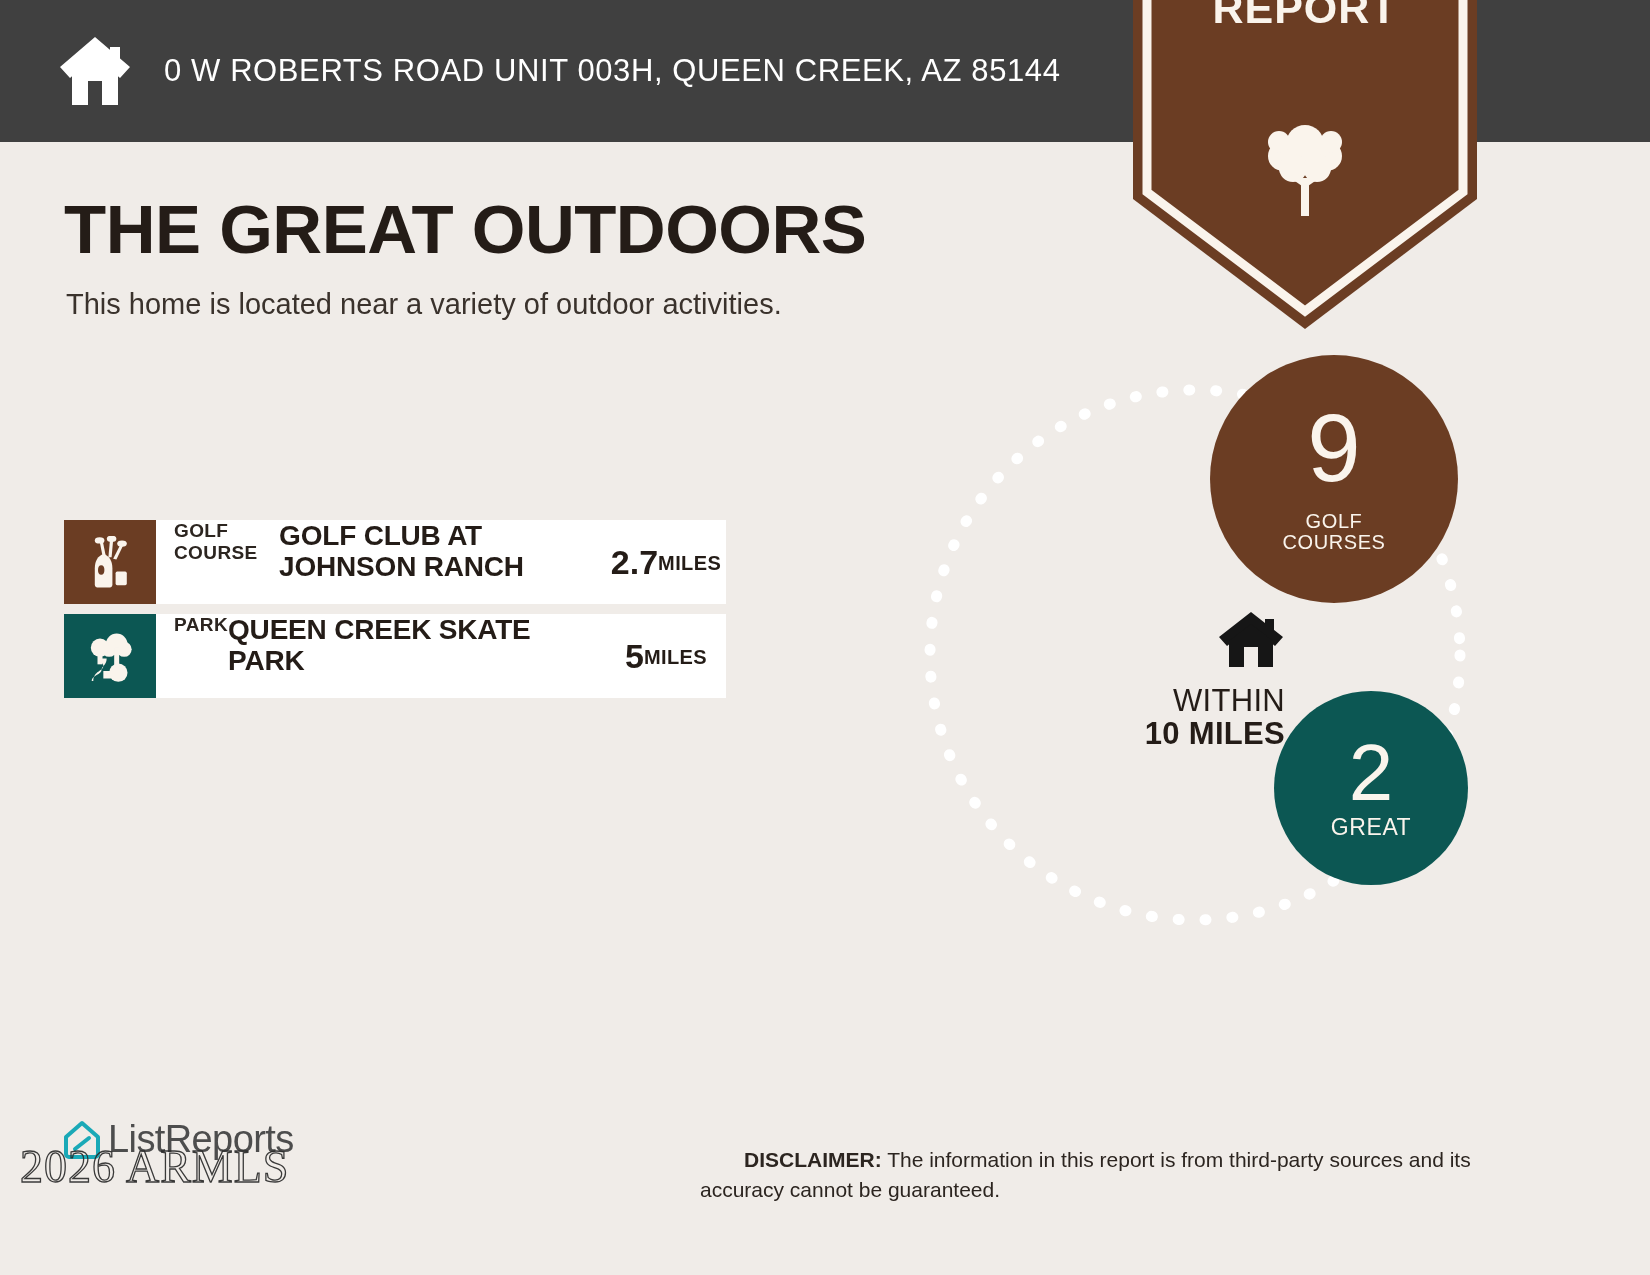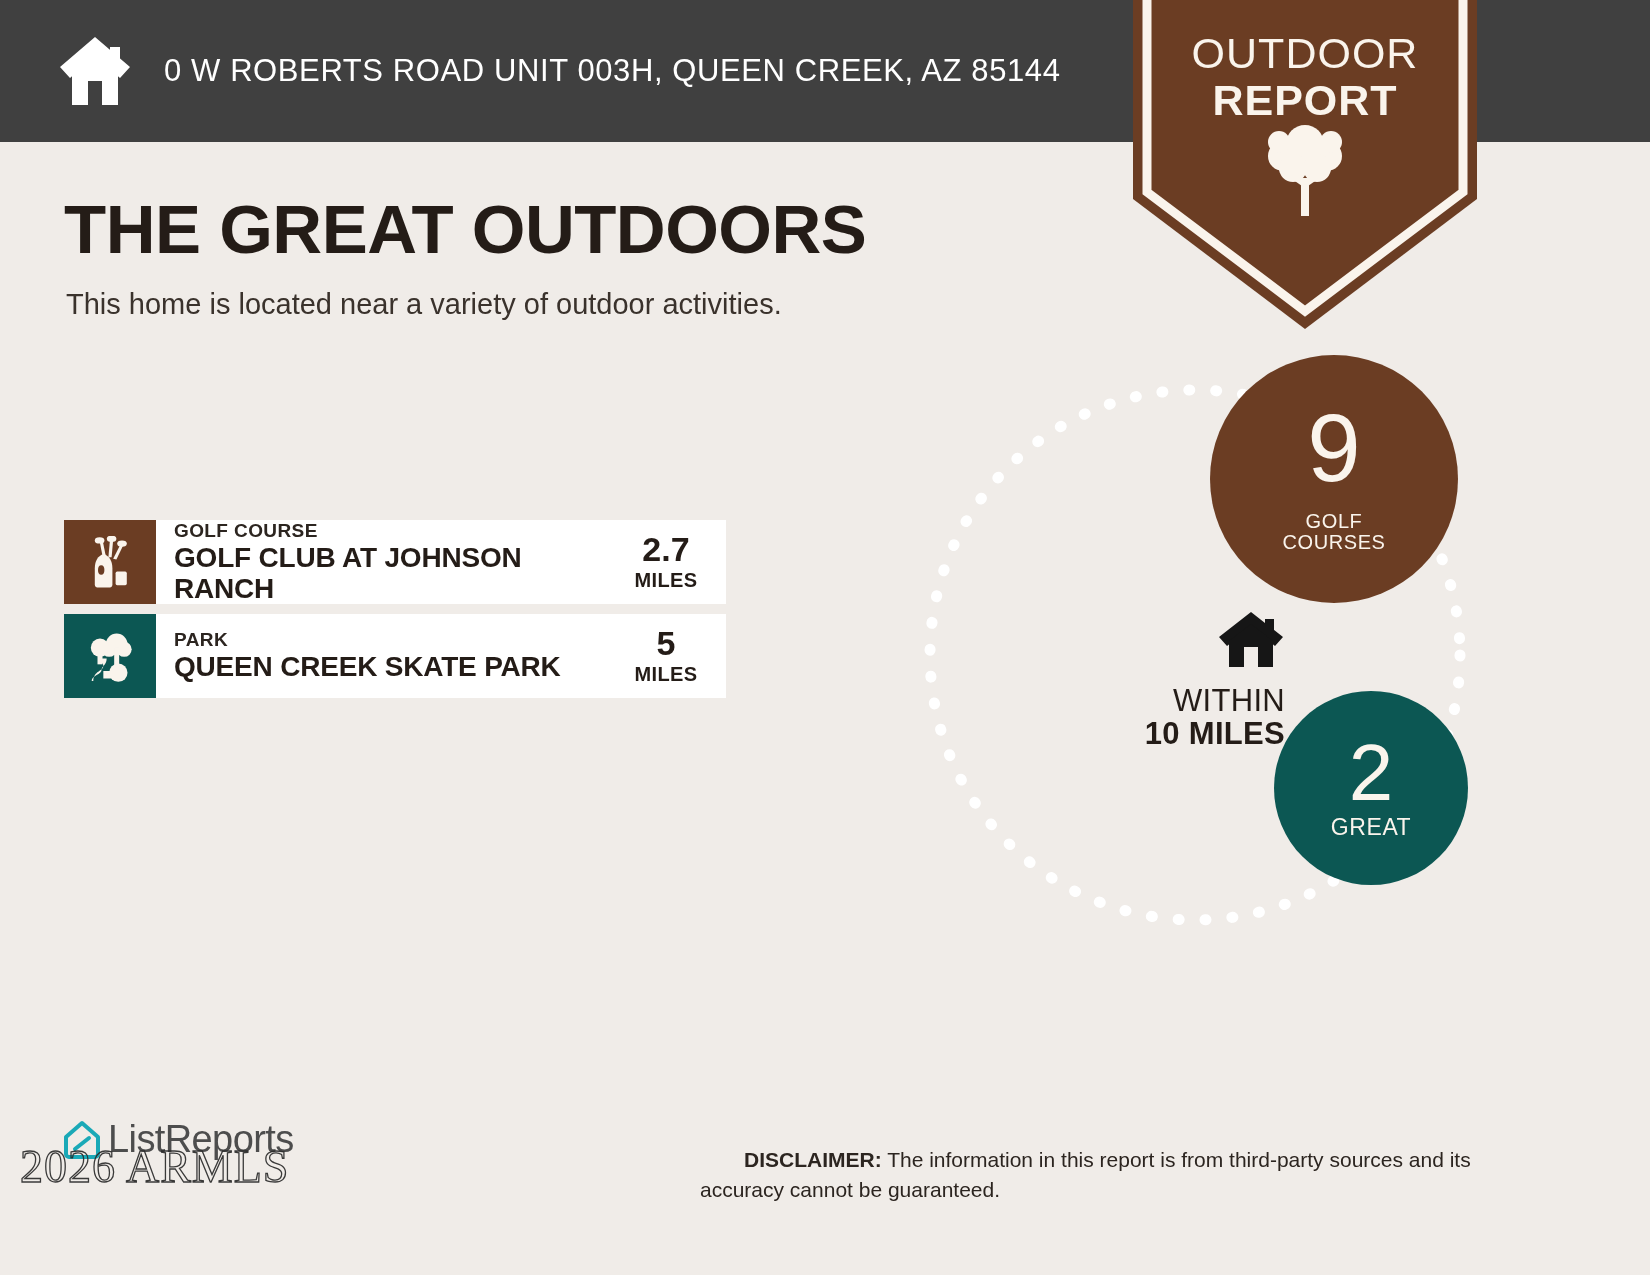--- a/index.html
+++ b/index.html
@@ -58,33 +58,33 @@
   .row{
     display:flex;align-items:stretch;background:#ffffff;height:84px;
     margin-bottom:10px;overflow:hidden;
   }
   .row .ico{
     flex:0 0 92px;width:92px;display:flex;align-items:center;justify-content:center;
   }
   .row.golf .ico{background:#6b3d23;}
   .row.park .ico{background:#0c5753;}
   .row .mid{
-    flex:1 1 auto;min-width:0;display:flex;flex-direction:column;justify-content:center;
+    flex:1 1 auto;min-width:0;display:flex;flex-direction:row;justify-content:center;
     padding-left:18px;padding-right:6px;
   }
   .row .cat{
     font-size:19px;font-weight:700;color:#2c2520;letter-spacing:.4px;
     line-height:1.15;
   }
   .row .nm{
     font-size:28px;font-weight:700;color:#241c17;letter-spacing:-.2px;
     line-height:1.12;
   }
   .row .dist{
-    flex:0 0 96px;width:96px;display:flex;flex-direction:column;
+    flex:0 0 96px;width:96px;display:flex;flex-direction:row;
     align-items:center;justify-content:center;padding-right:12px;
   }
   .row .dv{font-size:34px;font-weight:700;color:#241c17;line-height:1;}
   .row .du{font-size:20px;font-weight:700;color:#241c17;letter-spacing:.4px;margin-top:3px;}
 
   
   .diagram{position:absolute;left:850px;top:355px;width:720px;height:620px;}
   .dotring{position:absolute;left:0;top:0;}
   .house-block{
     position:absolute;left:255px;top:255px;width:180px;text-align:right;
@@ -149,21 +149,20 @@
         <circle fill="#faf4ec" cx="-22" cy="-60" r="15"></circle>
         <circle fill="#faf4ec" cx="0" cy="-72" r="19"></circle>
         <circle fill="#faf4ec" cx="22" cy="-60" r="15"></circle>
         <circle fill="#faf4ec" cx="-12" cy="-48" r="14"></circle>
         <circle fill="#faf4ec" cx="12" cy="-48" r="14"></circle>
         <circle fill="#faf4ec" cx="-26" cy="-74" r="11"></circle>
         <circle fill="#faf4ec" cx="26" cy="-74" r="11"></circle>
       </g>
     </svg>
     <div class="btxt">
-      <div class="bl1">OUTDOOR</div>
       <div class="bl2">REPORT</div>
     </div>
   </div>
 
   <div class="h1">THE GREAT OUTDOORS</div>
   <div class="sub">This home is located near a variety of outdoor activities.</div>
 
   <div class="list">
 
     <div class="row golf">

